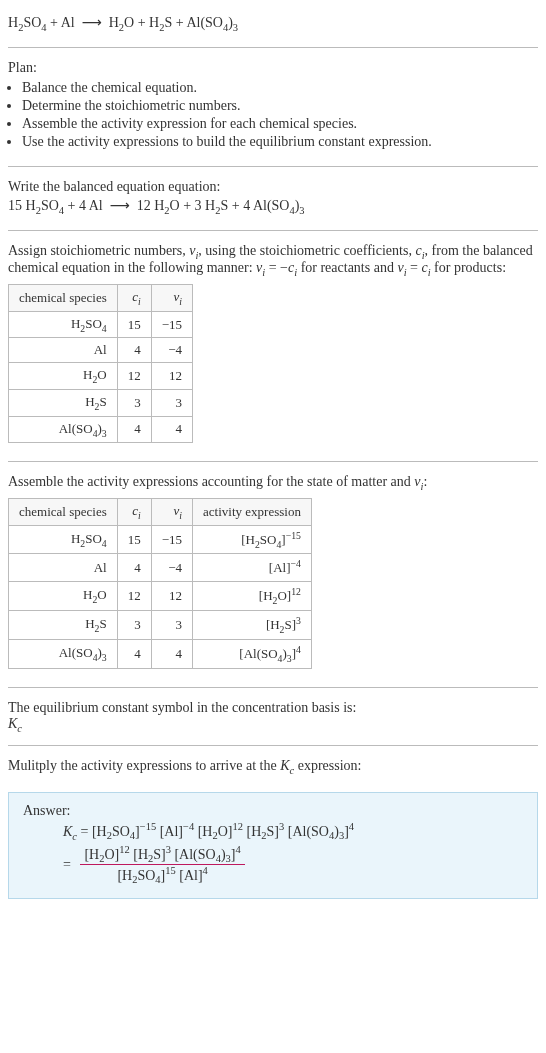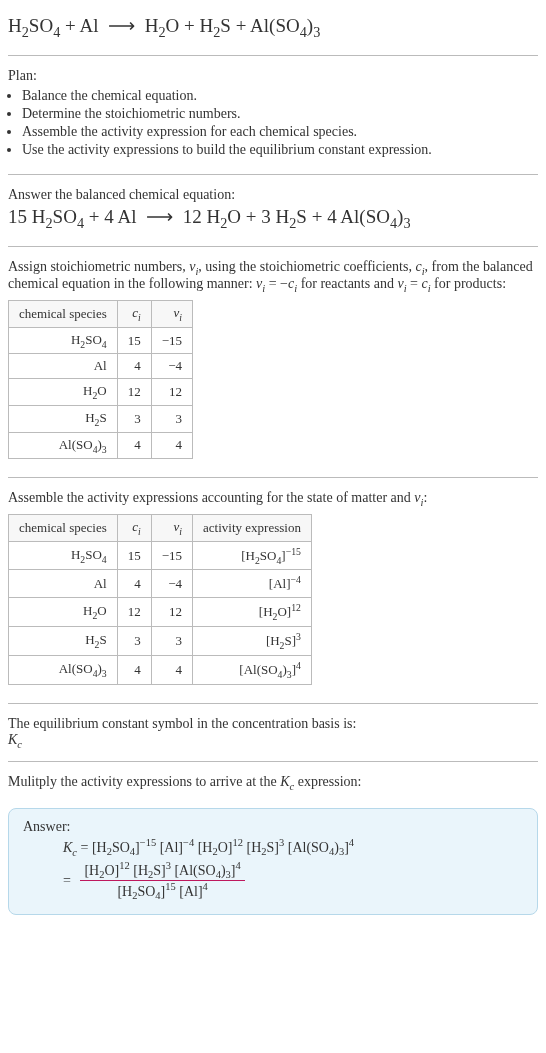--- a/index.html
+++ b/index.html
@@ -14,21 +14,21 @@
   }
   .block {
     padding: 4px 0 8px 0;
   }
   .rule {
     border-top: 1px solid #bbb;
     margin: 4px 0 8px 0;
   }
   .eq {
     font-family: Georgia, serif;
-    font-size: 19px;
+    font-size: 14px;
     margin: 2px 0;
   }
   sub { font-size: 0.75em; vertical-align: sub; }
   sup { font-size: 0.75em; vertical-align: super; }
   .ital { font-style: italic; }
   ul.plan { margin: 4px 0; padding-left: 14px; }
   ul.plan li { margin: 2px 0; }
   table.data {
     border-collapse: collapse;
     margin: 6px 0;
@@ -38,21 +38,21 @@
     padding: 4px 10px;
     font-size: 13px;
     text-align: right;
     font-weight: normal;
   }
   table.data th { background: #f7f7f7; }
   table.data td.num { text-align: right; }
   .answer-box {
     background: #eaf5fb;
     border: 1px solid #b6d8ea;
-    border-radius: 8px;
+    border-radius: 0;
     padding: 10px 14px;
     margin-top: 8px;
   }
   .frac {
     display: inline-block;
     vertical-align: middle;
     text-align: center;
   }
   .frac .num { display: block; border-bottom: 1px solid #be185d; padding: 0 4px; }
   .frac .den { display: block; padding: 0 4px; text-align: center; }
@@ -72,21 +72,21 @@
   <ul class="plan">
     <li>Balance the chemical equation.</li>
     <li>Determine the stoichiometric numbers.</li>
     <li>Assemble the activity expression for each chemical species.</li>
     <li>Use the activity expressions to build the equilibrium constant expression.</li>
   </ul>
 </div>
 <div class="rule"></div>
 
 <div class="block">
-  <div>Answer the balanced chemical equation:</div>
+  <div>Write the balanced equation equation:</div>
   <div class="eq">15 H<sub>2</sub>SO<sub>4</sub> + 4 Al&nbsp;&nbsp;⟶&nbsp;&nbsp;12 H<sub>2</sub>O + 3 H<sub>2</sub>S + 4 Al(SO<sub>4</sub>)<sub>3</sub></div>
 </div>
 <div class="rule"></div>
 
 <div class="block">
   <div>Assign stoichiometric numbers, <span class="ital">ν<sub>i</sub></span>, using the stoichiometric coefficients, <span class="ital">c<sub>i</sub></span>, from the balanced chemical equation in the following manner: <span class="ital">ν<sub>i</sub></span> = −<span class="ital">c<sub>i</sub></span> for reactants and <span class="ital">ν<sub>i</sub></span> = <span class="ital">c<sub>i</sub></span> for products:</div>
   <table class="data">
     <tbody>
         <tr>
       <th>chemical species</th>

